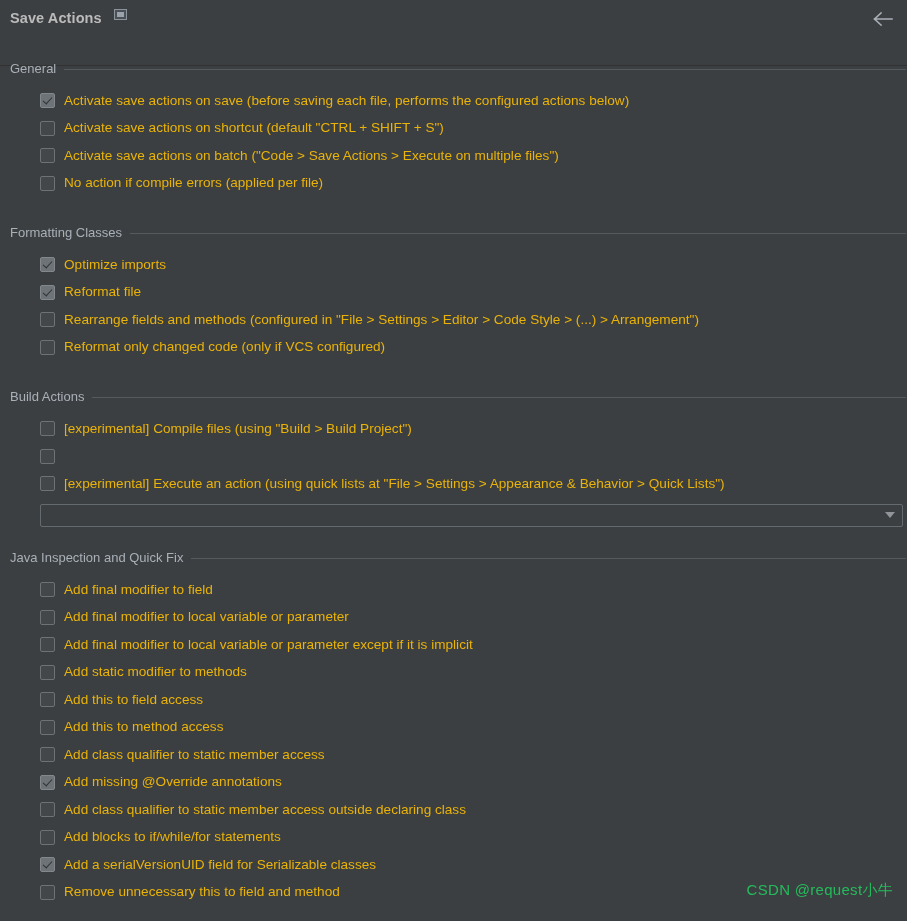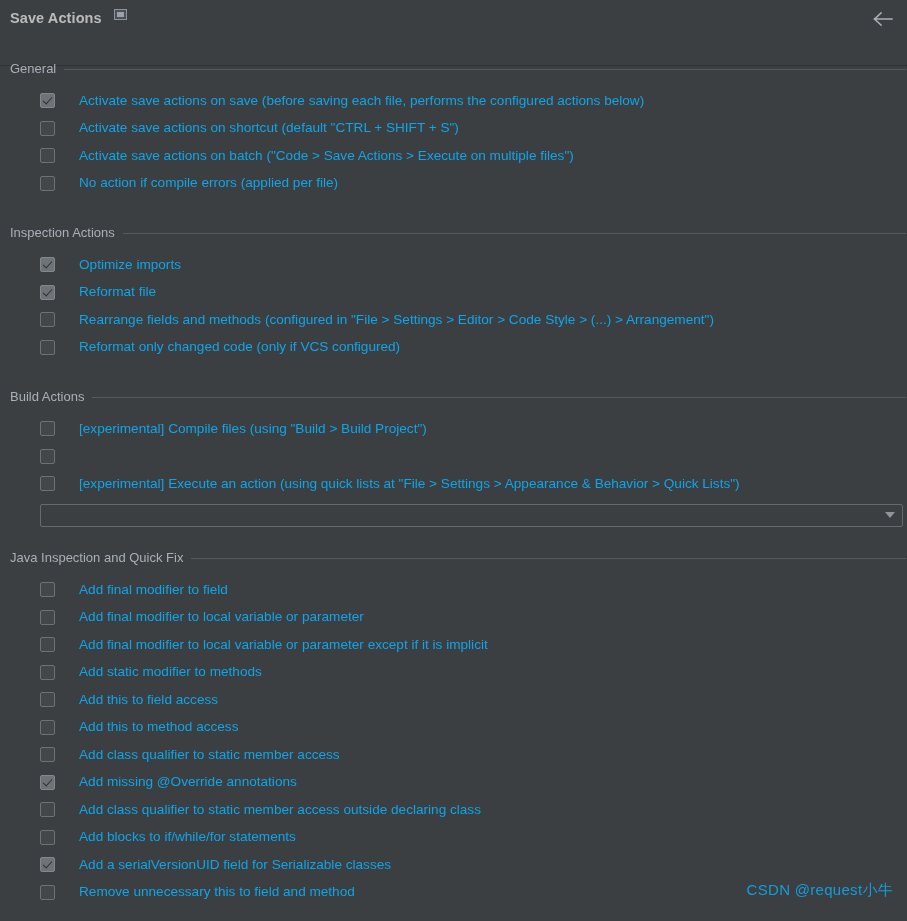--- a/index.html
+++ b/index.html
@@ -102,24 +102,24 @@
   }
   .row {
     display: flex;
     align-items: center;
     padding-left: 40px;
     height: 27.5px;
     cursor: default;
   }
   .row-label {
     font-size: 13.6px;
-    color: #0ea5e9;
+    color: #eab308;
     white-space: nowrap;
     line-height: 18px;
-    padding-left: 24px;
+    padding-left: 9px;
   }
 
   
   .cb {
     width: 15px;
     height: 15px;
     min-width: 15px;
     box-sizing: border-box;
     border: 1px solid #6e7277;
     border-radius: 2px;
@@ -176,21 +176,21 @@
     border-right: 5px solid transparent;
     border-top: 6px solid #909599;
   }
 
   
   #watermark {
     position: absolute;
     right: 14px;
     bottom: 21px;
     font-size: 15px;
-    color: #0ea5e9;
+    color: #22c55e;
     opacity: 0.92;
     letter-spacing: 0.3px;
     pointer-events: none;
     white-space: nowrap;
   }
 </style>
 </head>
 <body>
 
 <div id="header">
@@ -225,21 +225,21 @@
     </div>
     <div class="row">
       <span class="cb"></span>
       <span class="row-label">No action if compile errors (applied per file)</span>
     </div>
   </div>
 </div>
 
 <div class="section" style="top:224px;">
   <div class="section-head">
-    <span class="section-title">Inspection Actions</span>
+    <span class="section-title">Formatting Classes</span>
     <span class="section-rule"></span>
   </div>
   <div class="rows">
     <div class="row">
       <span class="cb checked"></span>
       <span class="row-label">Optimize imports</span>
     </div>
     <div class="row">
       <span class="cb checked"></span>
       <span class="row-label">Reformat file</span>

